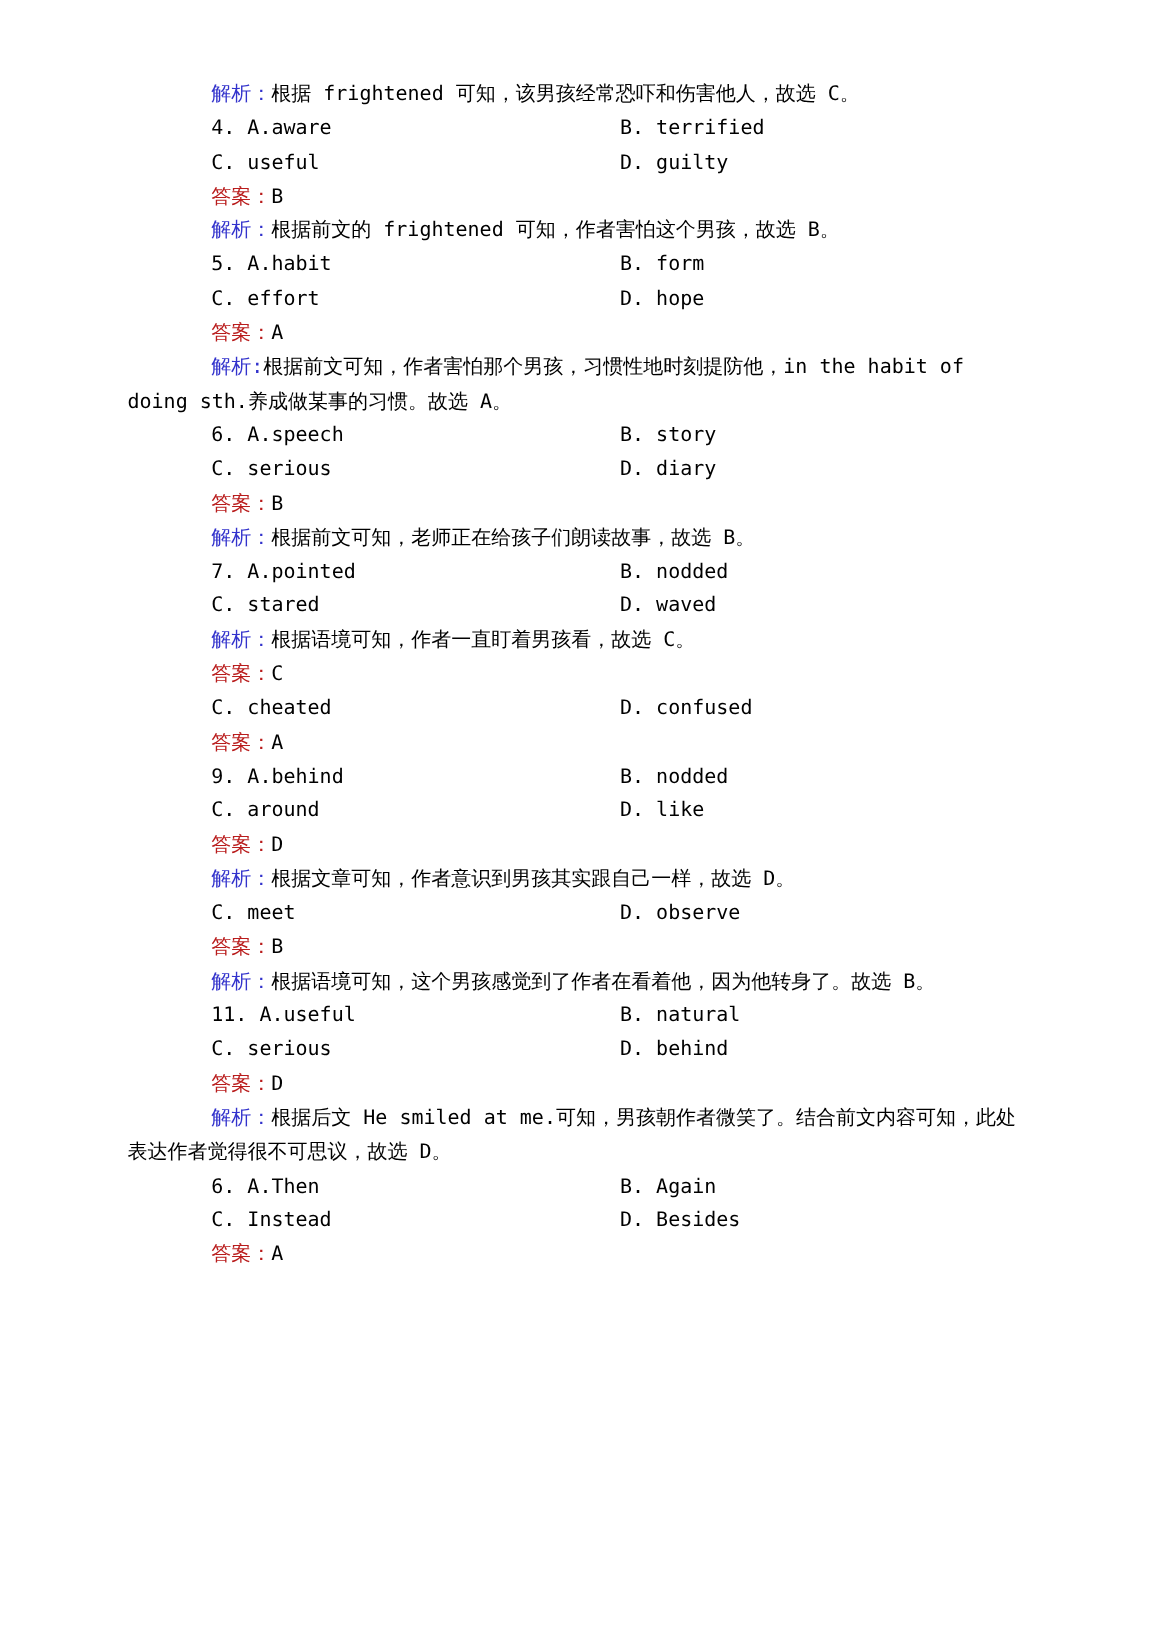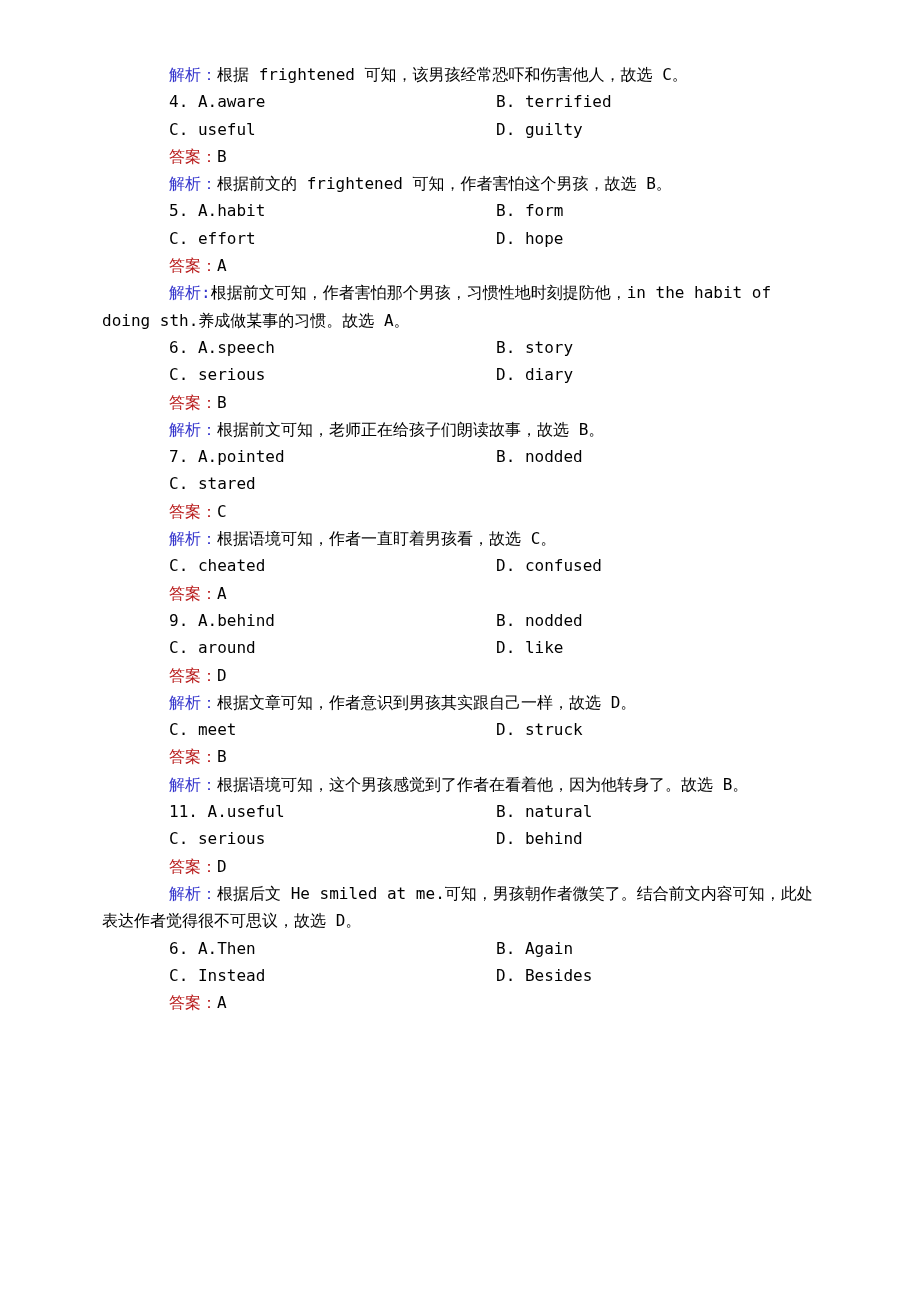--- a/index.html
+++ b/index.html
@@ -85,23 +85,24 @@
       <p class="line"><span class="exp-label">解析：</span><span>根据前文可知，老师正在给孩子们朗读故事，故选 B。</span></p>
     </div>
 
     <div>
       <div class="opt-row">
         <span class="opt-left">7. A.pointed</span>
         <span class="opt-right">B. nodded</span>
       </div>
       <div class="opt-row">
         <span class="opt-left">C. stared</span>
+        <span class="opt-right">D. waved</span>
       </div>
+      <p class="line"><span class="exp-label">解析：</span><span>根据语境可知，作者一直盯着男孩看，故选 C。</span></p>
       <p class="line"><span class="ans-label">答案：</span><span>C</span></p>
-      <p class="line"><span class="exp-label">解析：</span><span>根据语境可知，作者一直盯着男孩看，故选 C。</span></p>
     </div>
 
     <div>
       <div class="opt-row">
         <span class="opt-left">C. cheated</span>
         <span class="opt-right">D. confused</span>
       </div>
       <p class="line"><span class="ans-label">答案：</span><span>A</span></p>
     </div>
 
@@ -114,21 +115,21 @@
         <span class="opt-left">C. around</span>
         <span class="opt-right">D. like</span>
       </div>
       <p class="line"><span class="ans-label">答案：</span><span>D</span></p>
       <p class="line"><span class="exp-label">解析：</span><span>根据文章可知，作者意识到男孩其实跟自己一样，故选 D。</span></p>
     </div>
 
     <div>
       <div class="opt-row">
         <span class="opt-left">C. meet</span>
-        <span class="opt-right">D. struck</span>
+        <span class="opt-right">D. observe</span>
       </div>
       <p class="line"><span class="ans-label">答案：</span><span>B</span></p>
       <p class="line"><span class="exp-label">解析：</span><span>根据语境可知，这个男孩感觉到了作者在看着他，因为他转身了。故选 B。</span></p>
     </div>
 
     <div>
       <div class="opt-row">
         <span class="opt-left">11. A.useful</span>
         <span class="opt-right">B. natural</span>
       </div>

